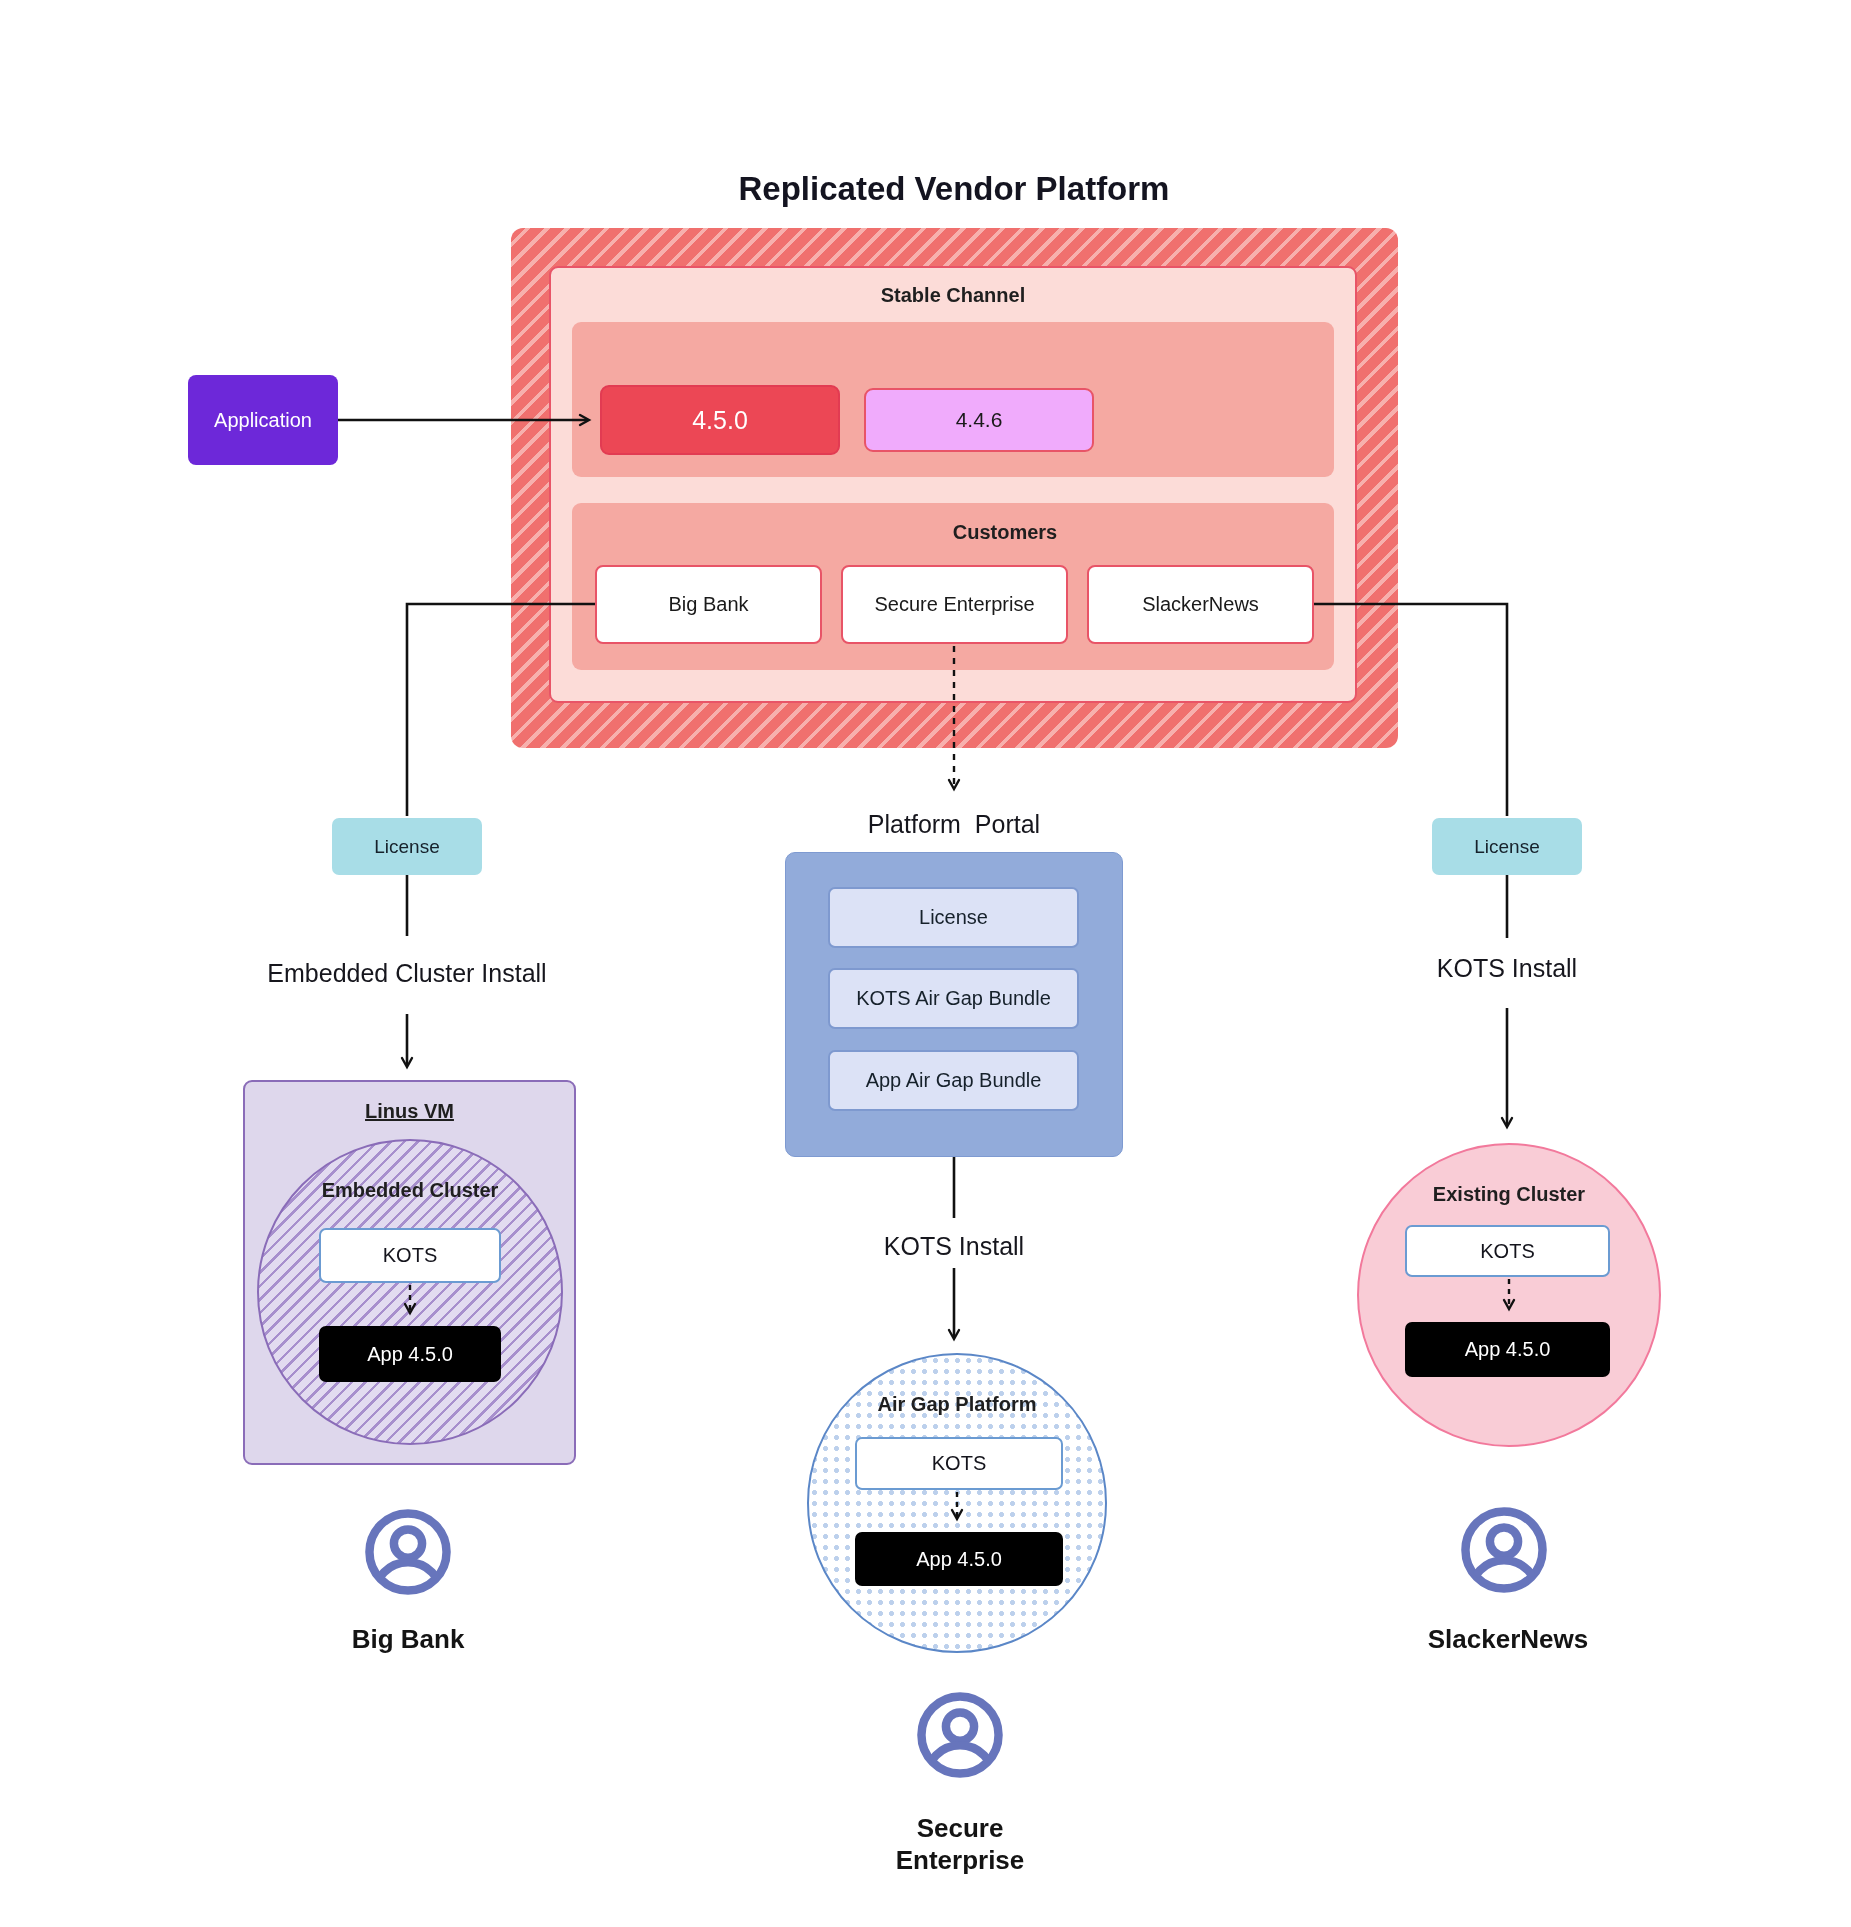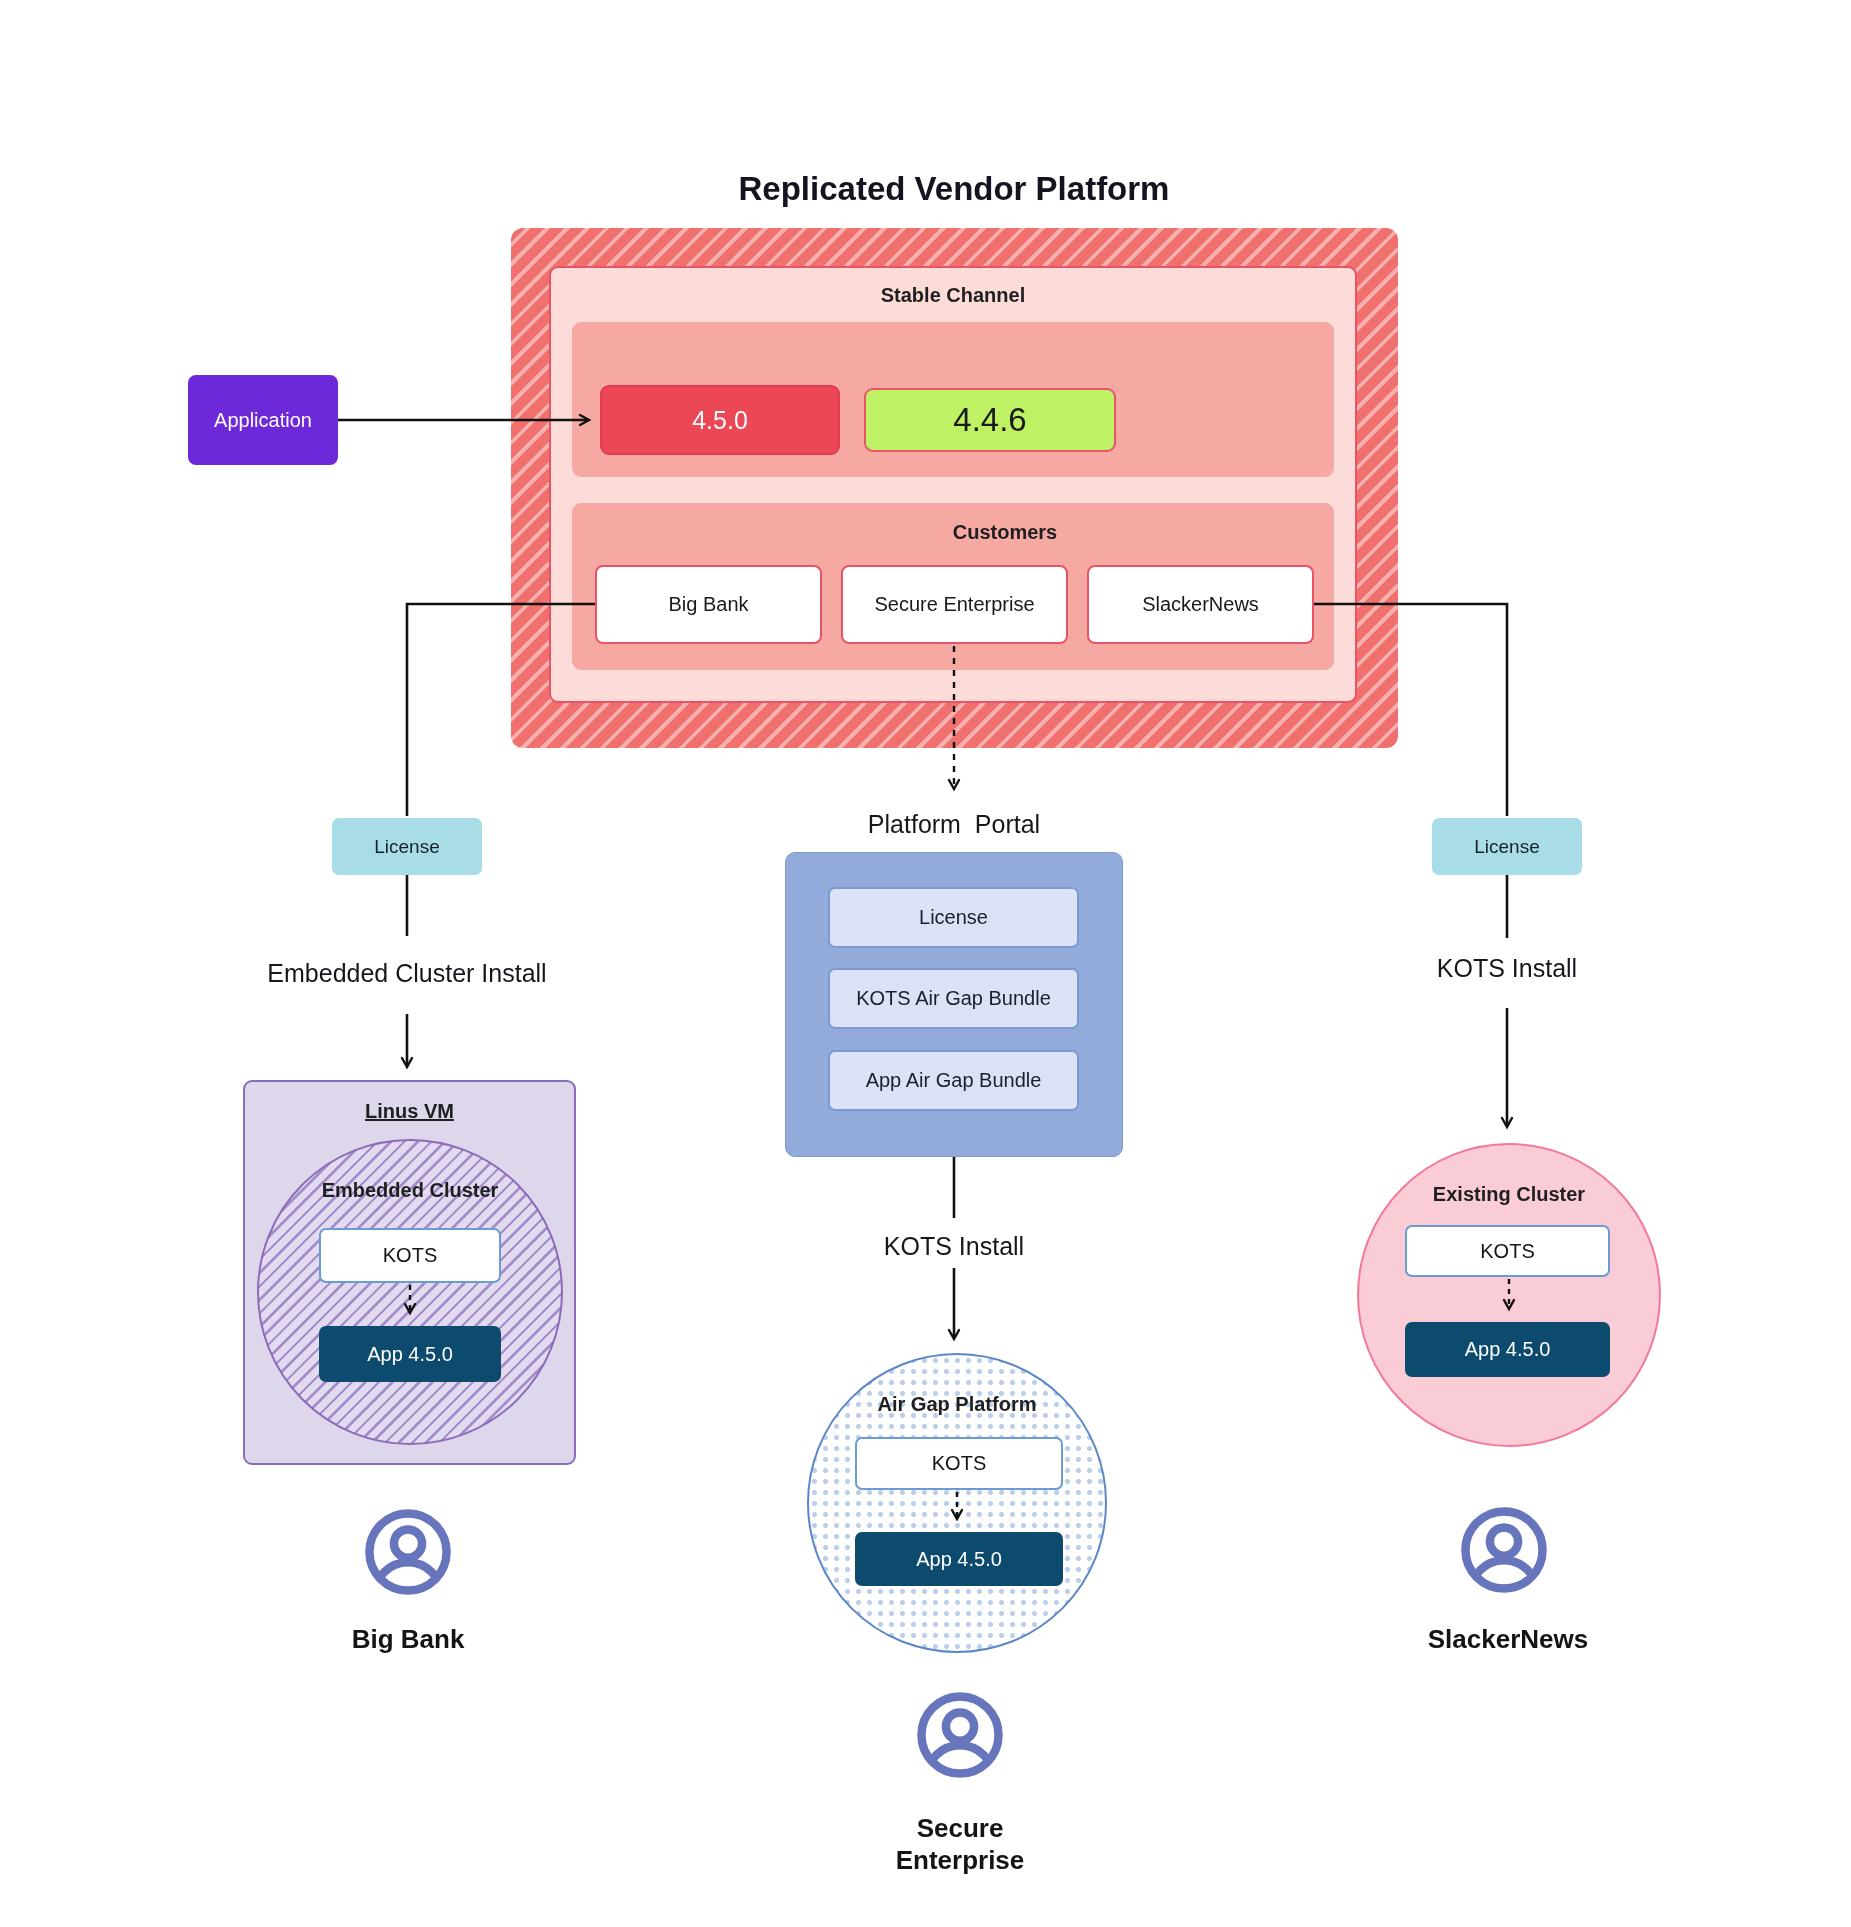--- a/index.html
+++ b/index.html
@@ -26,22 +26,22 @@
   .section-label{font-size:20px;font-weight:600;color:#1f1f1f;}
   .stable-label{left:549px;top:282px;width:808px;height:26px;}
   .salmon-box{background:#f5a9a2;border-radius:9px;}
   .release-box{left:572px;top:322px;width:762px;height:155px;}
   .release-label{left:572px;top:338px;width:762px;height:26px;}
   .customers-box{left:572px;top:503px;width:762px;height:167px;}
   .customers-label{left:572px;top:519px;width:866px;height:26px;}
 
   .ver-current{left:600px;top:385px;width:240px;height:70px;border-radius:9px;
     background:#ec4755;border:2px solid #e23b52;color:#ffffff;font-size:25px;}
-  .ver-old{left:864px;top:388px;width:252px;height:64px;border-radius:9px;
-    background:#bef264;border:2px solid #e85467;font-size:33px;color:#1a1a1a;}
+  .ver-old{left:864px;top:388px;width:230px;height:64px;border-radius:9px;
+    background:#f0abfc;border:2px solid #e85467;font-size:21px;color:#1a1a1a;}
 
   .cust-box{top:565px;width:227px;height:79px;border-radius:8px;
     background:#ffffff;border:2px solid #e85467;font-size:20px;line-height:1.25;}
   .cust-1{left:595px;} .cust-2{left:841px;} .cust-3{left:1087px;}
 
   
   .application-box{left:188px;top:375px;width:150px;height:90px;border-radius:8px;
     background:#6d28d9;color:#ffffff;font-size:20px;}
 
   
@@ -84,21 +84,21 @@
   .existing-circle{left:1357px;top:1143px;width:304px;height:304px;border-radius:50%;
     border:2px solid #f2799c;background:#f9ccd6;}
   .existing-label{left:1389px;top:1180px;width:240px;height:28px;}
 
   
   .kots-box{background:#ffffff;border:2px solid #6b9bd2;border-radius:7px;
     font-size:20px;color:#14141c;}
   .kots-left{left:319px;top:1228px;width:182px;height:55px;}
   .kots-mid{left:855px;top:1437px;width:208px;height:53px;}
   .kots-right{left:1405px;top:1225px;width:205px;height:52px;}
-  .app-box{background:#0c4a6e;border-radius:7px;color:#ffffff;font-size:20px;font-weight:500;}
+  .app-box{background:#000000;border-radius:7px;color:#ffffff;font-size:20px;font-weight:500;}
   .app-left{left:319px;top:1326px;width:182px;height:56px;}
   .app-mid{left:855px;top:1532px;width:208px;height:54px;}
   .app-right{left:1405px;top:1322px;width:205px;height:55px;}
 
   
   .user-icon{width:94px;height:94px;}
   .icon-left{left:361px;top:1505px;}
   .icon-mid{left:913px;top:1688px;}
   .icon-right{left:1457px;top:1503px;}
   .user-label{font-size:26px;font-weight:700;color:#141414;line-height:1.22;}

